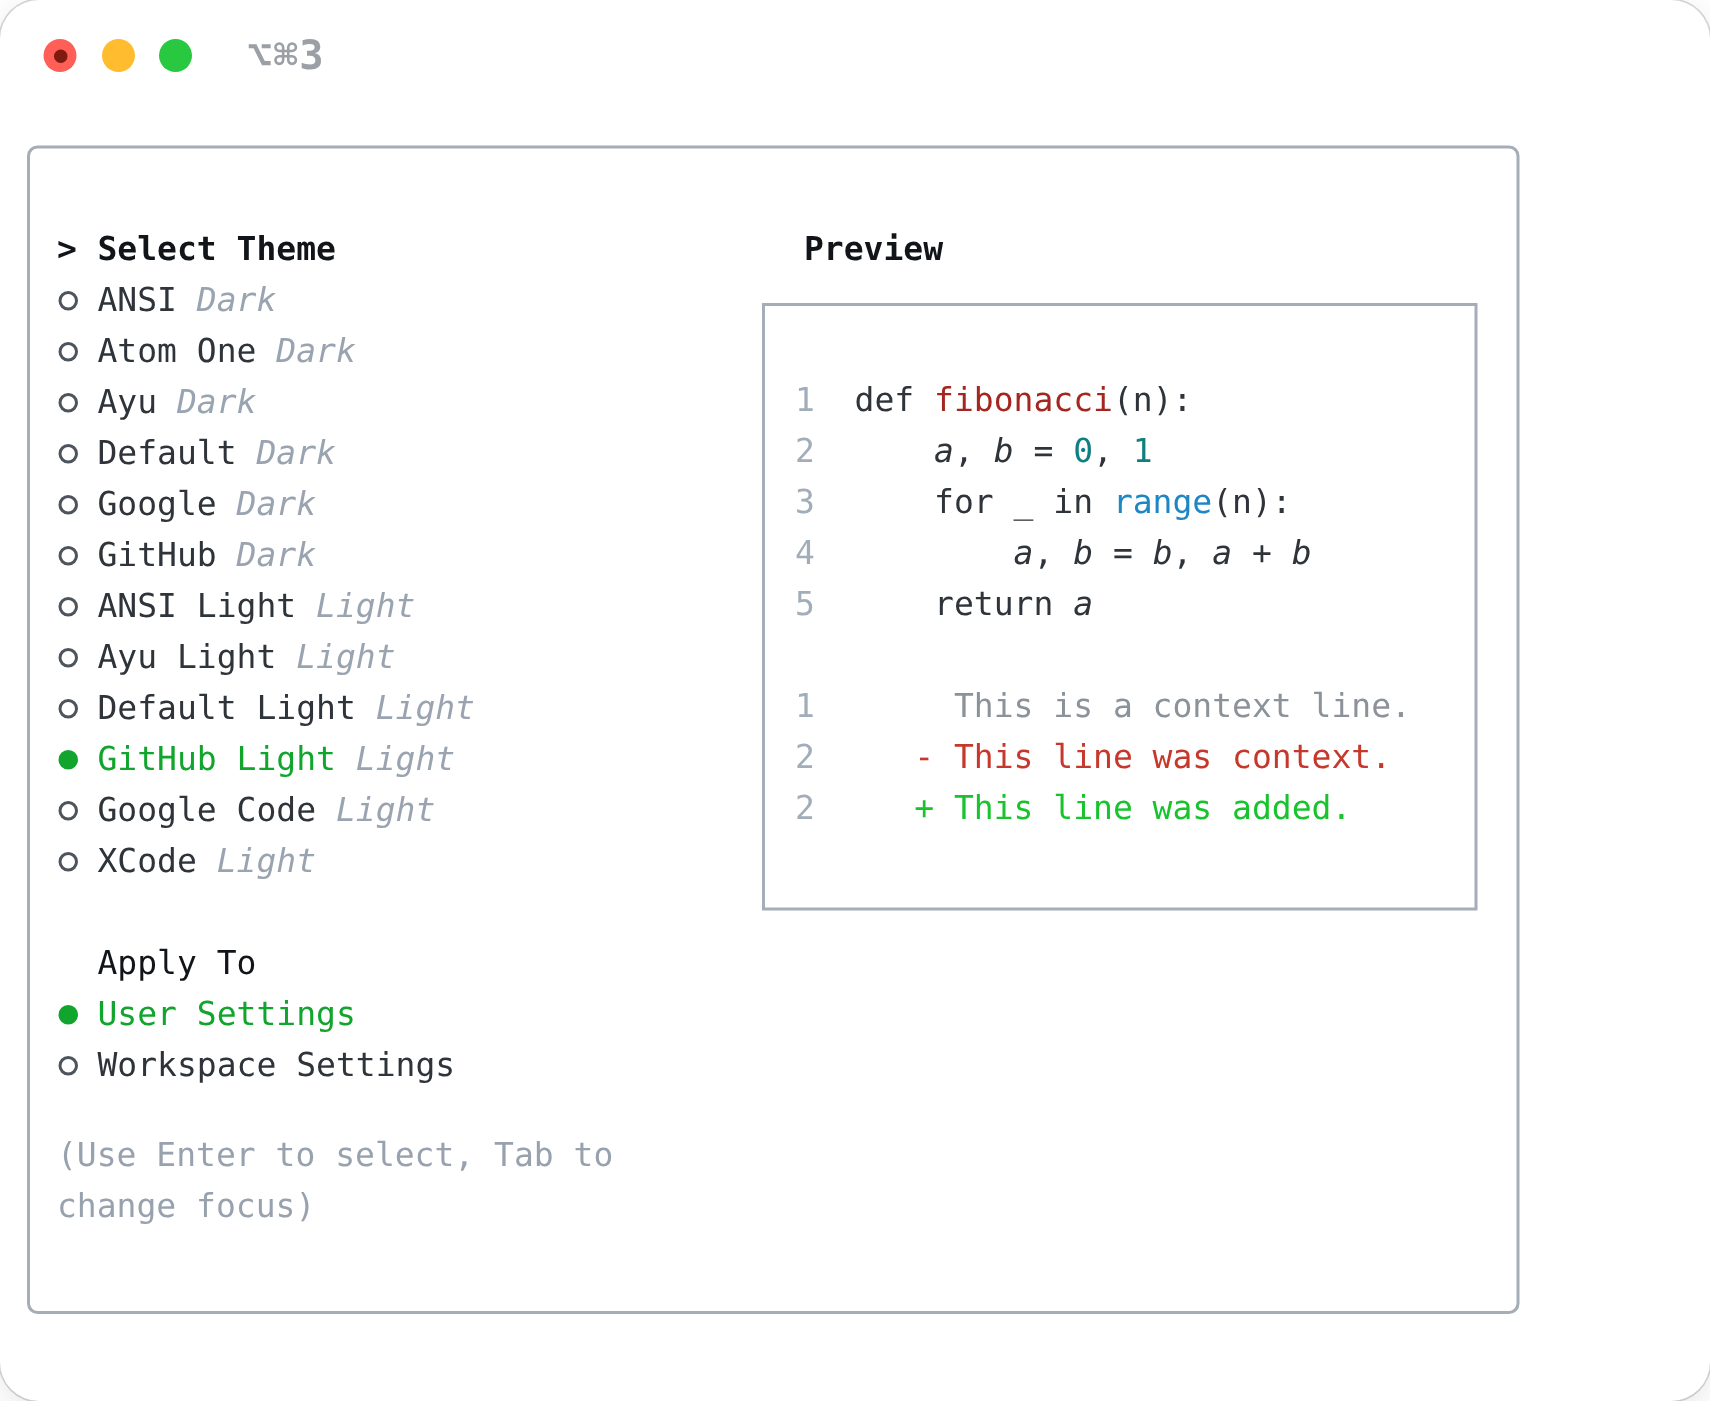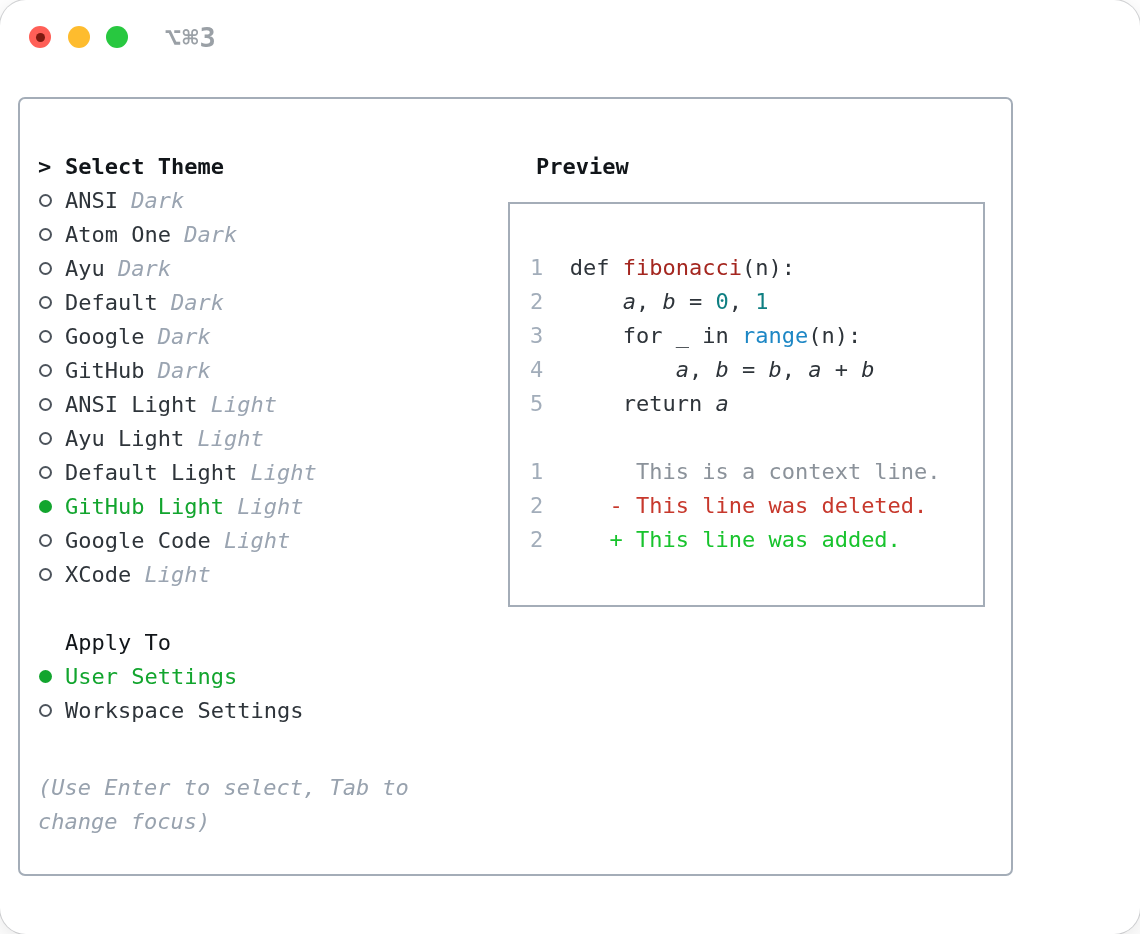--- a/index.html
+++ b/index.html
@@ -25,21 +25,21 @@
   .row{height:34px;display:flex;align-items:center;white-space:pre;}
   .marker{width:27px;display:flex;align-items:center;flex:none;}
   .prompt{font-weight:bold;color:var(--heading);}
   .header-text{font-weight:bold;color:var(--heading);}
   .subheader-text{font-weight:normal;color:var(--heading);}
   .circle{width:13px;height:13px;border-radius:50%;box-sizing:border-box;border:2px solid var(--circle-outline);margin-left:1px;}
   .selected .circle{border:none;background:var(--green);}
   .item-name{color:var(--text);text-align:center;}
   .selected .item-name{color:var(--green);}
   .variant{color:var(--muted);font-style:italic;}
-  .hint{margin-top:44px;color:var(--hint);white-space:pre-line;line-height:34px;font-style:italic;}
+  .hint{margin-top:27px;color:var(--hint);white-space:pre-line;line-height:34px;}
   
   .preview-header{position:absolute;left:500px;top:149px;height:34px;display:flex;align-items:center;
     font-size:22px;font-weight:bold;color:var(--heading);margin-left:36px;}
   .preview-box{position:absolute;left:508px;top:202px;width:477px;height:405px;box-sizing:border-box;
     border:2px solid var(--panel-border);background:#fff;padding:46px 0 0 20px;}
   .code-row{height:34px;display:flex;align-items:center;font-size:22px;white-space:pre;}
   .lineno{width:3ch;flex:none;color:var(--lineno);}
   .code-text{color:var(--text);text-align:center;}
   .tok-text{color:var(--text);}
   .tok-func{color:var(--func-red);}
@@ -100,17 +100,17 @@
   <div class="preview-header">Preview</div>
   <div class="preview-box">
     <div id="code-lines">
         <div class="code-row"><span class="lineno">1</span><span class="code-text"><span class="tok-text">def </span><span class="tok-func">fibonacci</span><span class="tok-text">(n):</span></span></div>
         <div class="code-row"><span class="lineno">2</span><span class="code-text"><span class="tok-text">    </span><span class="tok-var">a</span><span class="tok-text">, </span><span class="tok-var">b</span><span class="tok-text"> = </span><span class="tok-num">0</span><span class="tok-text">, </span><span class="tok-num">1</span></span></div>
         <div class="code-row"><span class="lineno">3</span><span class="code-text"><span class="tok-text">    for _ in </span><span class="tok-builtin">range</span><span class="tok-text">(n):</span></span></div>
         <div class="code-row"><span class="lineno">4</span><span class="code-text"><span class="tok-text">        </span><span class="tok-var">a</span><span class="tok-text">, </span><span class="tok-var">b</span><span class="tok-text"> = </span><span class="tok-var">b</span><span class="tok-text">, </span><span class="tok-var">a</span><span class="tok-text"> + </span><span class="tok-var">b</span></span></div>
         <div class="code-row"><span class="lineno">5</span><span class="code-text"><span class="tok-text">    return </span><span class="tok-var">a</span></span></div>
         <div class="code-row"><span class="lineno"></span><span class="code-text"></span></div>
         <div class="code-row"><span class="lineno">1</span><span class="code-text"><span class="tok-context">     This is a context line.</span></span></div>
-        <div class="code-row"><span class="lineno">2</span><span class="code-text"><span class="tok-deleted">   - This line was deleted.</span></span></div>
+        <div class="code-row"><span class="lineno">2</span><span class="code-text"><span class="tok-deleted">   - This line was context.</span></span></div>
         <div class="code-row"><span class="lineno">2</span><span class="code-text"><span class="tok-added">   + This line was added.</span></span></div>
       </div>
   </div>
 </div>
 
 </body></html>

